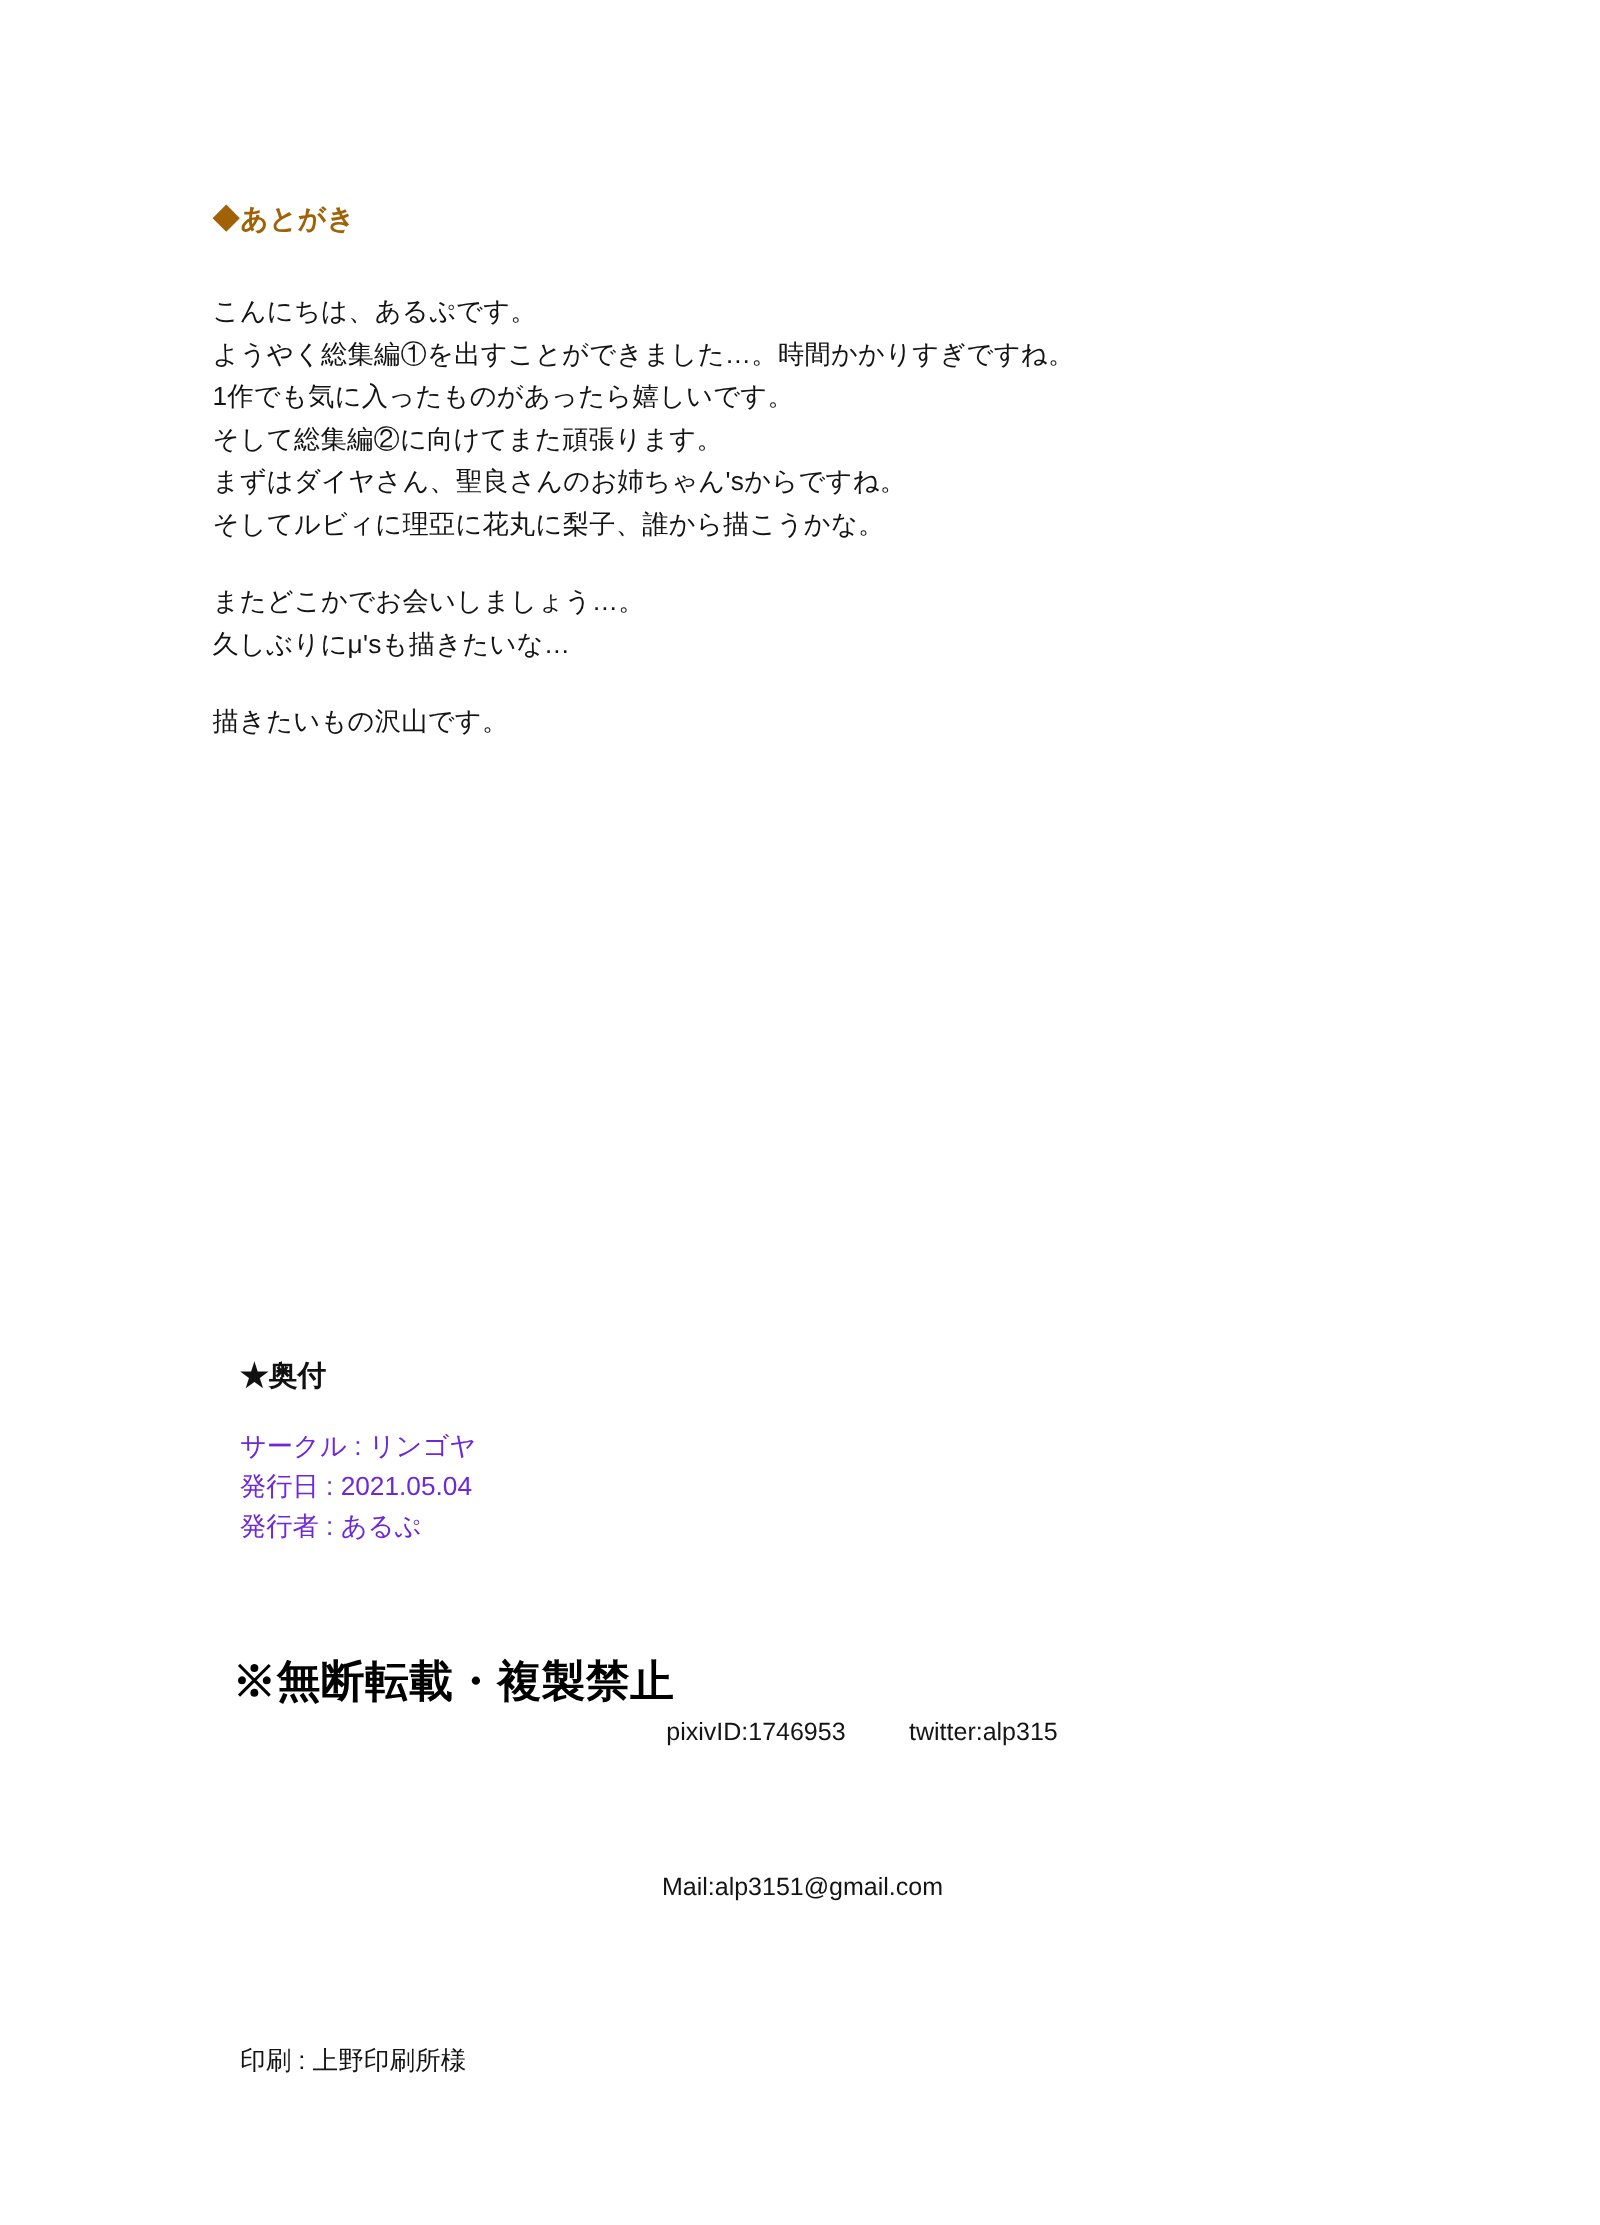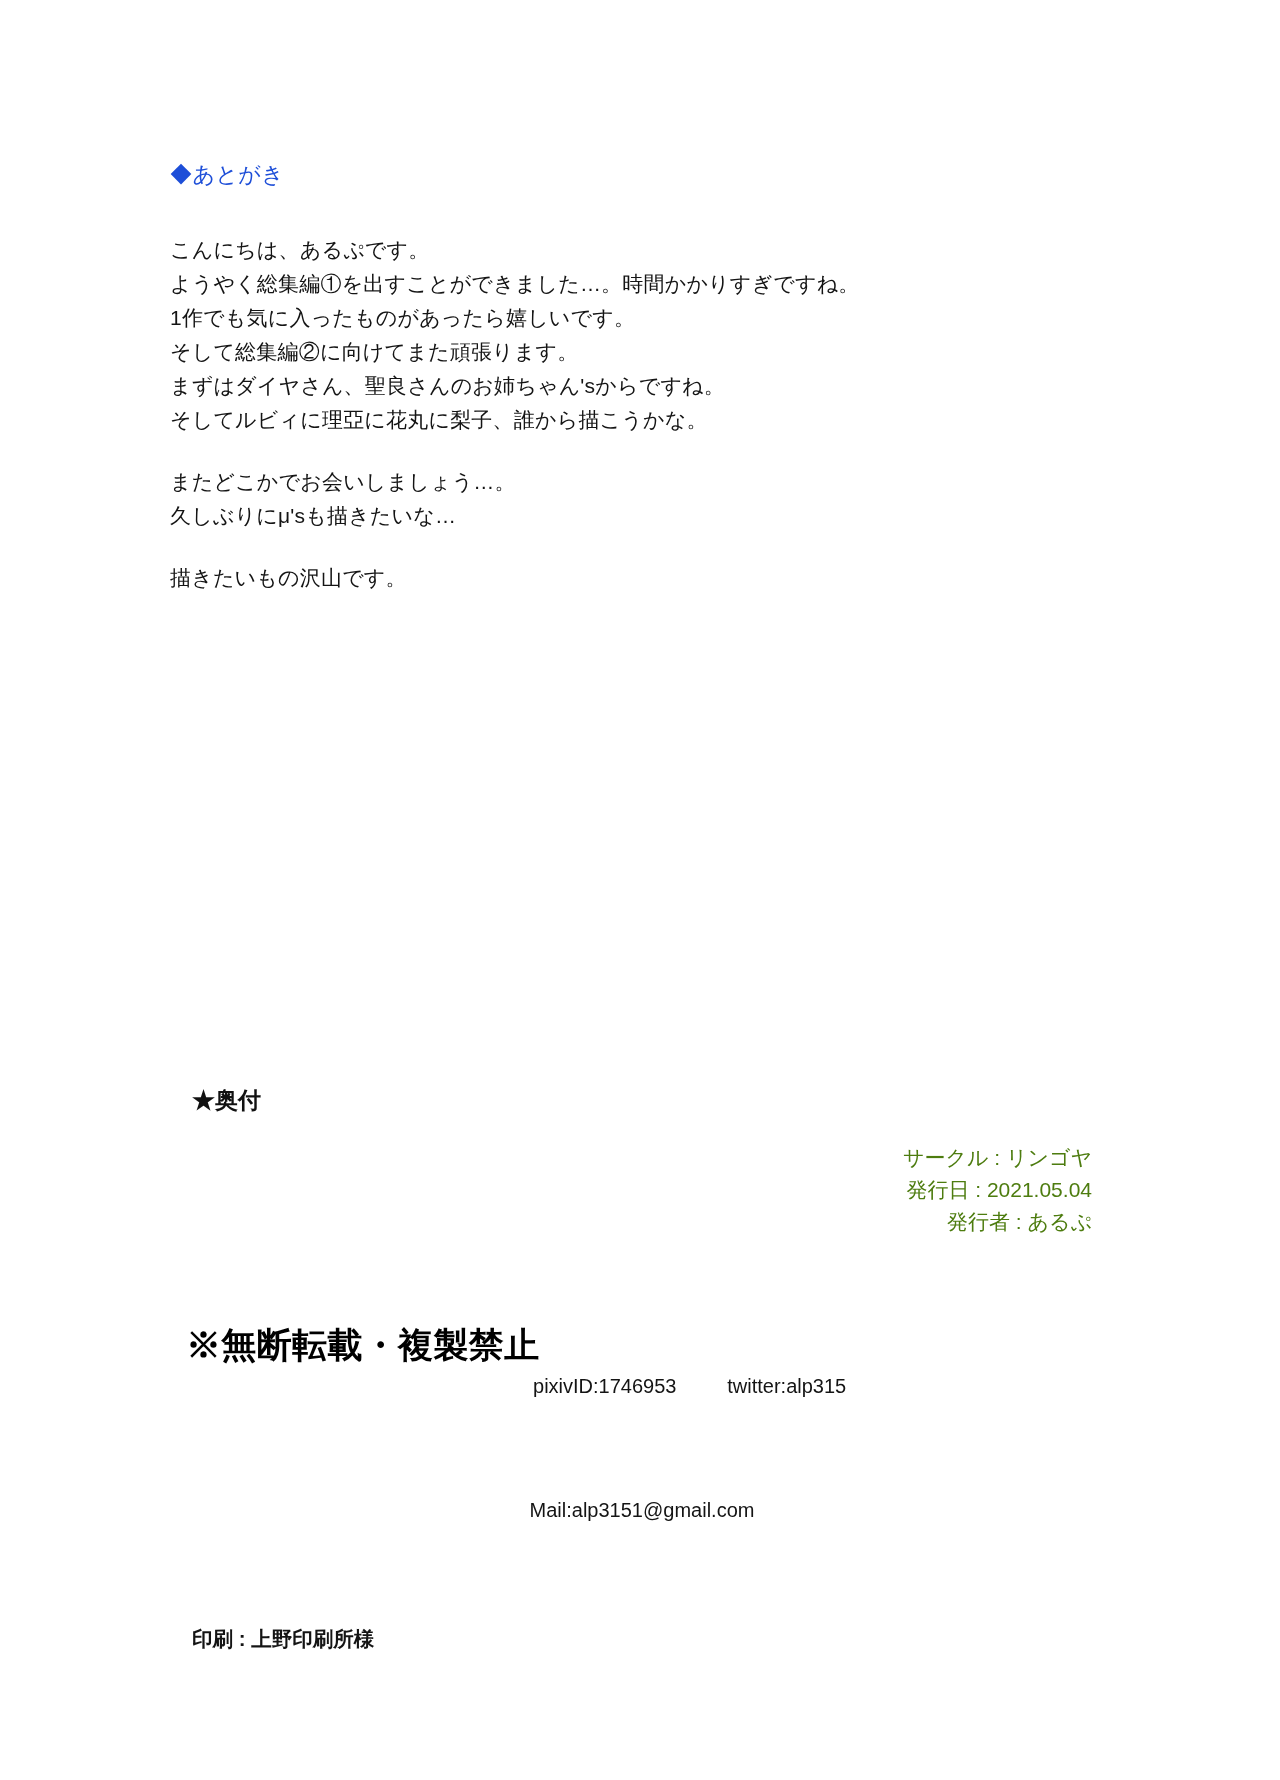--- a/index.html
+++ b/index.html
@@ -23,25 +23,25 @@
 
   
   .afterword {
     position: absolute;
     left: 170px;
     top: 160px;
     width: 900px;
   }
   .afterword-heading {
     font-size: 22px;
-    font-weight: 400;
+    font-weight: 700;
     letter-spacing: 0.02em;
     line-height: 1.4;
     margin: 0 0 42px 0;
-    color: #1d4ed8;
+    color: #a16207;
   }
   .para {
     font-size: 21px;
     line-height: 1.62;
     letter-spacing: 0.01em;
     margin: 0;
     color: #141414;
     white-space: pre-wrap;
   }
   .block-spacer-1 { height: 28px; }
@@ -59,45 +59,43 @@
     font-size: 23px;
     font-weight: 700;
     line-height: 1.4;
     margin: 16px 0 26px 0;
     color: #111111;
   }
   .colophon-lines {
     font-size: 21px;
     line-height: 1.52;
     margin: 0;
-    color: #4d7c0f;
+    color: #6d28d9;
     white-space: pre-wrap;
-    text-align: right;
   }
   .colophon-contact {
     margin-top: 40px;
     font-size: 20px;
     line-height: 1.55;
     color: #141414;
     white-space: pre-wrap;
   }
   .contact-row {
     display: block;
     text-align: center;
   }
   .contact-row .pixiv {
     display: inline-block;
     min-width: 245px;
   }
   .colophon-print {
-    margin-top: 36px;
+    margin-top: 46px;
     font-size: 20.5px;
     line-height: 1.5;
     color: #141414;
-    font-weight: bold;
   }
   .notice {
     position: absolute;
     left: 186px;
     top: 1322px;
     font-size: 35px;
     font-weight: 700;
     letter-spacing: 0.01em;
     color: #000000;
     white-space: nowrap;

